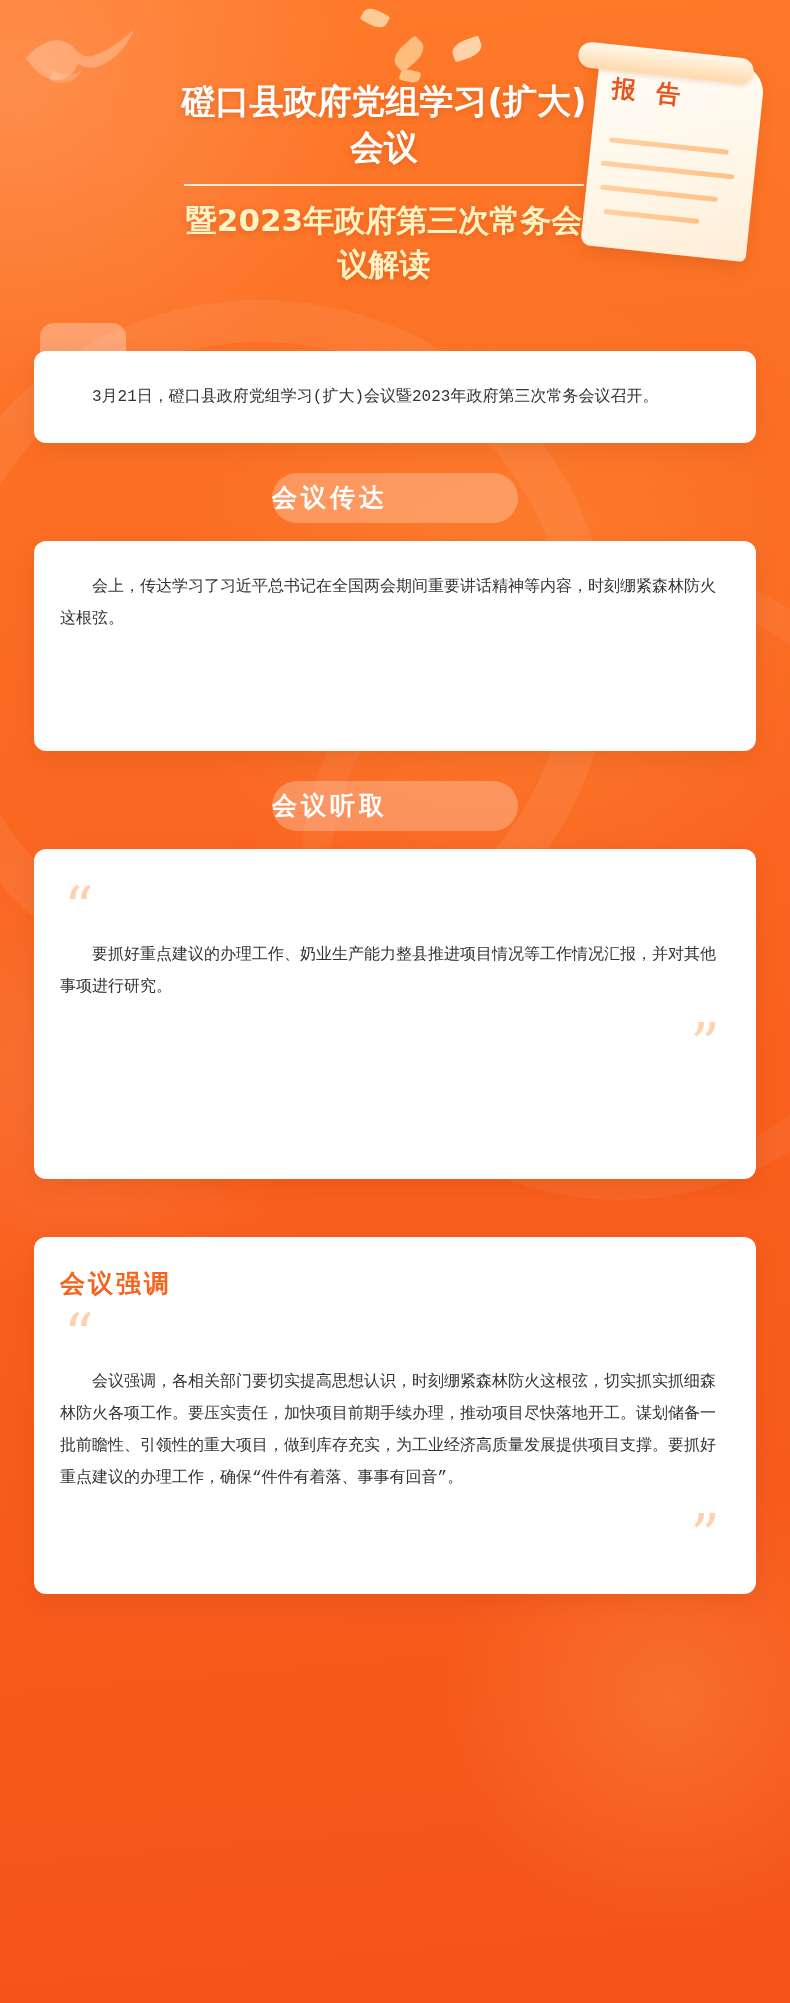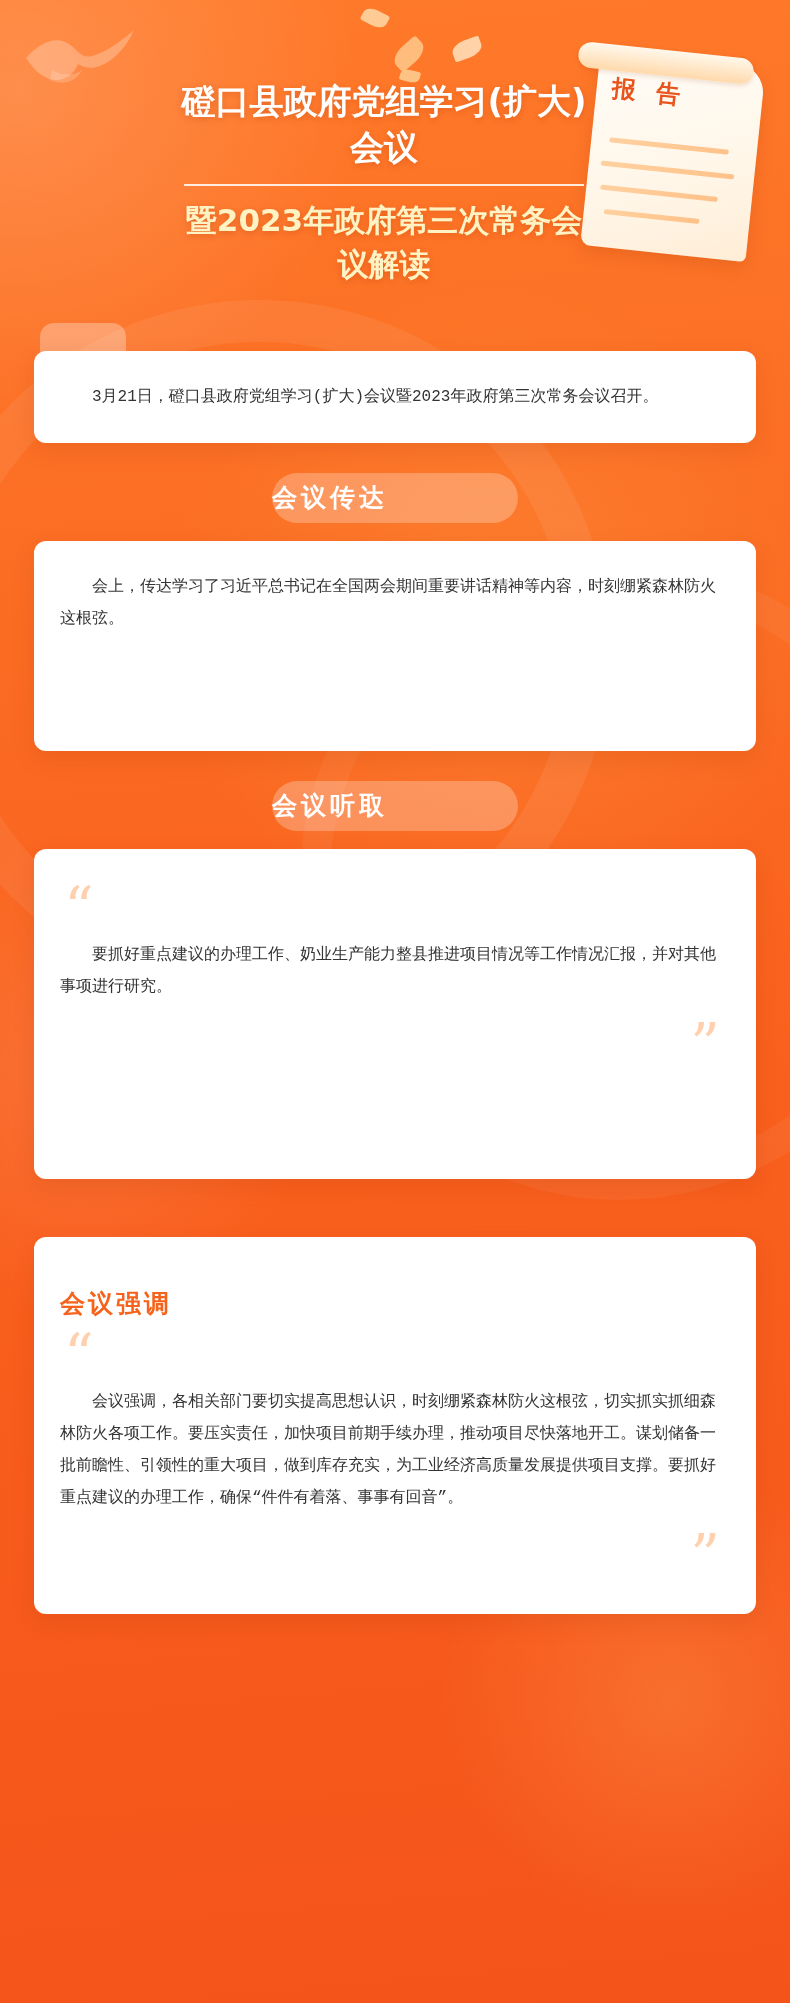--- a/index.html
+++ b/index.html
@@ -134,21 +134,20 @@
   }
   .section-head span {
     color: #ffffff; font-size: 25px; font-weight: bold; letter-spacing: 4px;
     font-family: "DejaVu Sans", "Liberation Sans", sans-serif;
   }
 
   .card-heading {
     color: #f5631c; font-size: 25px; font-weight: bold; letter-spacing: 3px;
     font-family: "DejaVu Sans", "Liberation Sans", sans-serif;
     margin-bottom: 6px;
-    margin-top: 20px;
   }
 
   .quote {
     font-family: "DejaVu Serif", "Liberation Serif", serif;
     color: #ffd0ae;
     font-size: 58px;
     line-height: 1;
     user-select: none;
   }
   .quote-open { text-align: left; margin: 0 0 2px 4px; }

